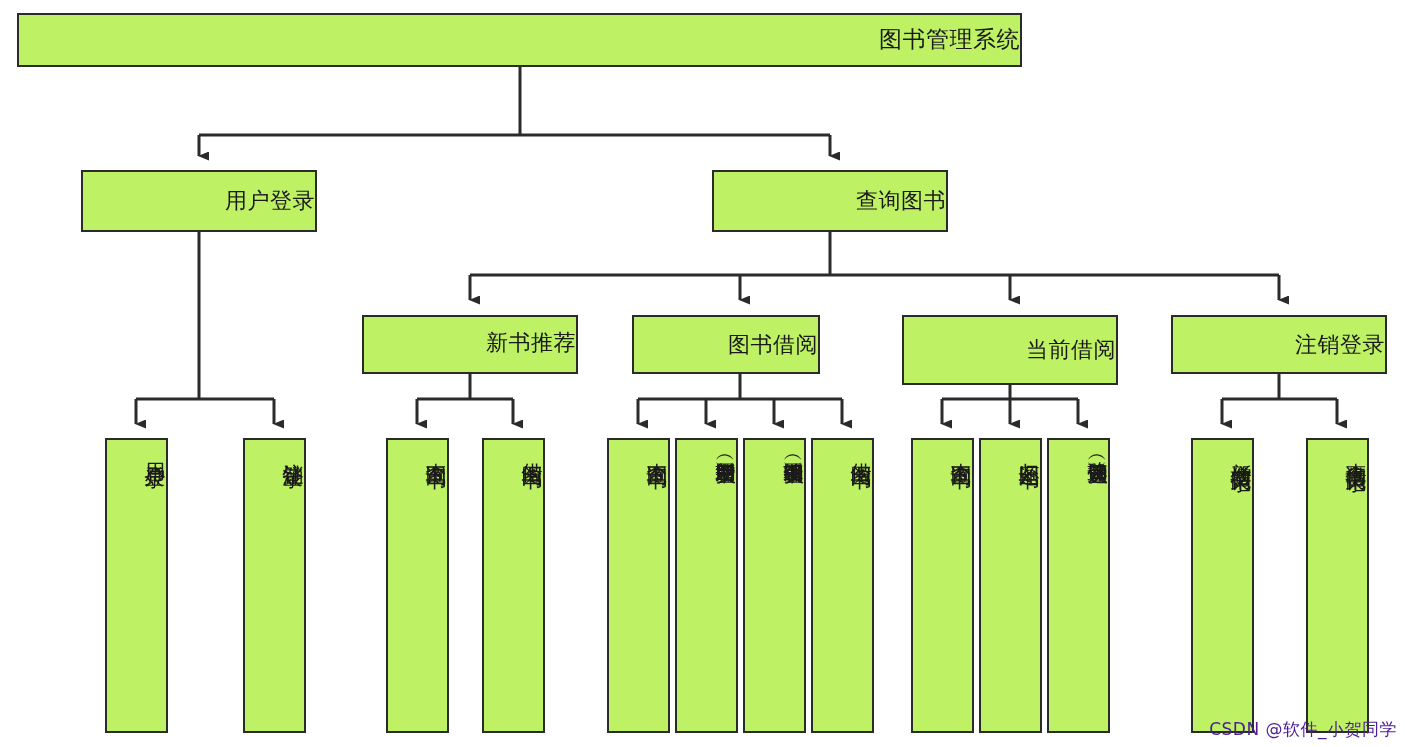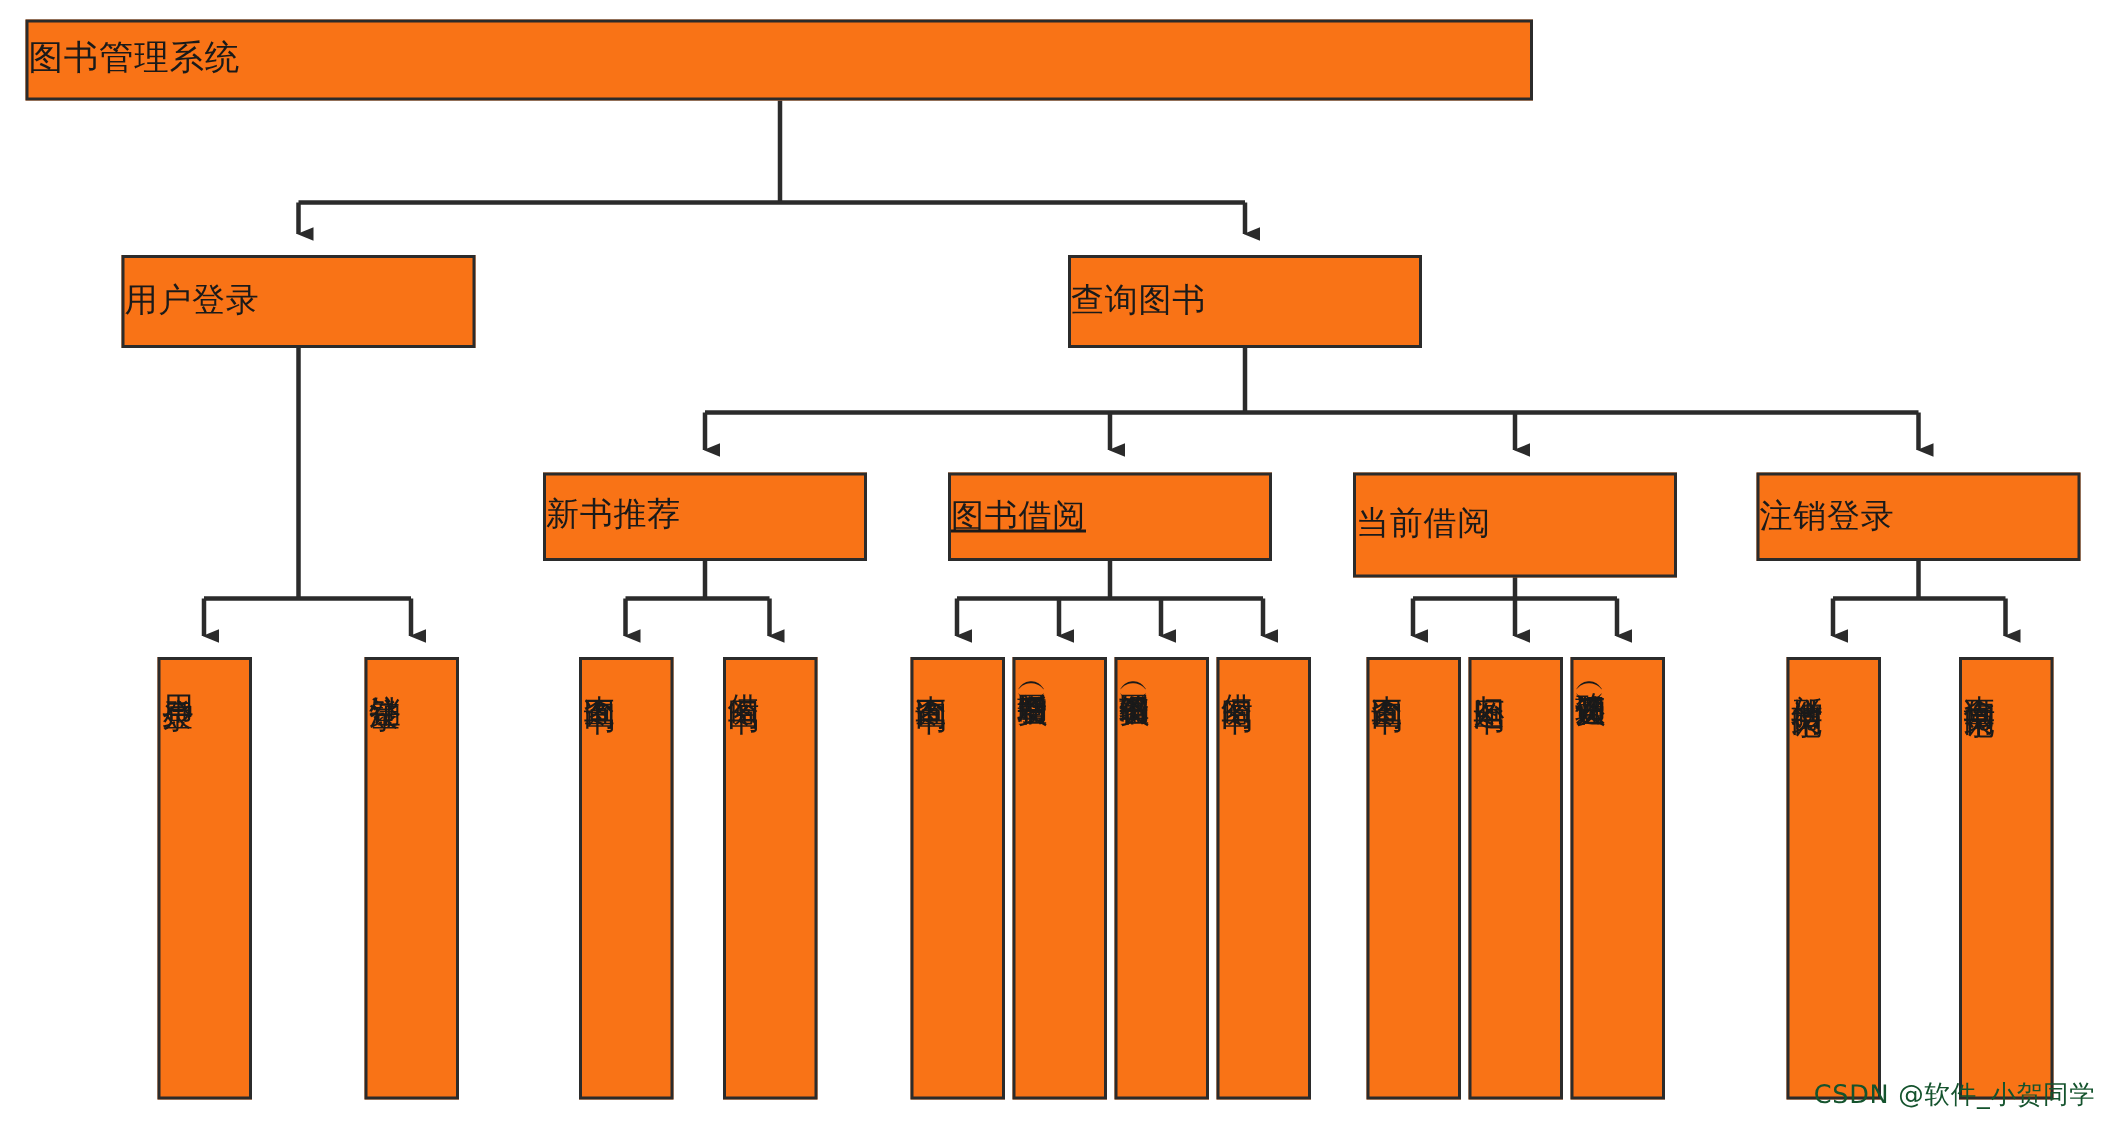--- a/index.html
+++ b/index.html
@@ -24,24 +24,24 @@
     left: 0;
     top: 0;
     width: 1405px;
     height: 747px;
     pointer-events: none;
   }
   .node {
     position: absolute;
     box-sizing: border-box;
     border: 2px solid #2b2b2b;
-    background: #f97316;
+    background: #bef264;
     display: flex;
     align-items: center;
-    justify-content: flex-start;
+    justify-content: flex-end;
     color: #1a1a1a;
   }
   .node-label {
     display: block;
     text-align: center;
     line-height: 1.18;
     letter-spacing: 0.5px;
   }
   .node.root .node-label {
     font-size: 23px;
@@ -64,21 +64,21 @@
   }
   .node.leaf.tall-text .node-label {
     font-size: 20px;
     letter-spacing: 0.5px;
   }
   #watermark {
     position: absolute;
     right: 8px;
     bottom: 6px;
     font-size: 17px;
-    color: #14532d;
+    color: #4c1d95;
     white-space: nowrap;
     letter-spacing: 0.5px;
   }
 </style>
 </head>
 <body>
 
 <div id="diagram-root">
 
   <svg id="connectors" viewBox="0 0 1405 747">
@@ -140,21 +140,21 @@
   </div>
 
   <div class="node level2" style="left:712px; top:170px; width:236px; height:62px;">
     <span class="node-label">查询图书</span>
   </div>
 
   <div class="node level3" style="left:362px; top:315px; width:216px; height:59px;font-family:Liberation Mono, monospace;">
     <span class="node-label">新书推荐</span>
   </div>
 
-  <div class="node level3" style="left:632px; top:315px; width:216px; height:59px;text-decoration:underline;">
+  <div class="node level3" style="left:632px; top:315px; width:188px; height:59px;">
     <span class="node-label">图书借阅</span>
   </div>
 
   <div class="node level3" style="left:902px; top:315px; width:216px; height:70px;">
     <span class="node-label">当前借阅</span>
   </div>
 
   <div class="node level3" style="left:1171px; top:315px; width:216px; height:59px;">
     <span class="node-label">注销登录</span>
   </div>

